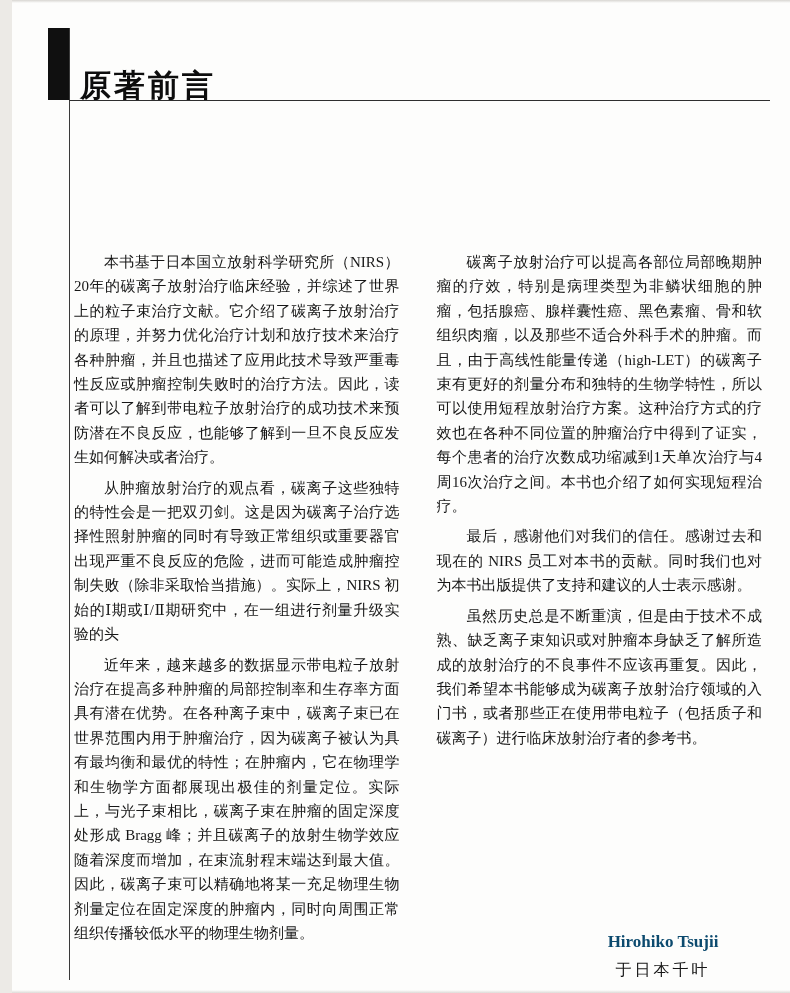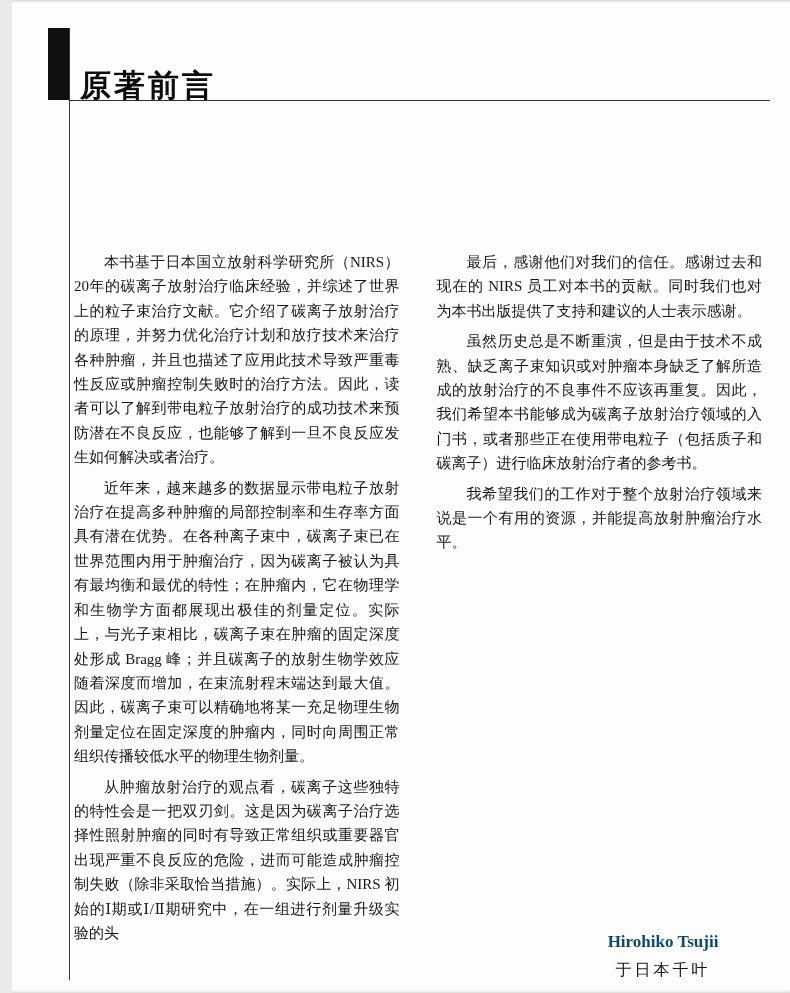--- a/index.html
+++ b/index.html
@@ -94,27 +94,27 @@
 
   <div class="corner-accent-bar"></div>
   <div class="left-border-line"></div>
 
   <h1 class="preface-title">原著前言</h1>
   <div class="title-underline"></div>
 
   <div class="content">
     <div class="column">
       <p class="indent">本书基于日本国立放射科学研究所（NIRS）20年的碳离子放射治疗临床经验，并综述了世界上的粒子束治疗文献。它介绍了碳离子放射治疗的原理，并努力优化治疗计划和放疗技术来治疗各种肿瘤，并且也描述了应用此技术导致严重毒性反应或肿瘤控制失败时的治疗方法。因此，读者可以了解到带电粒子放射治疗的成功技术来预防潜在不良反应，也能够了解到一旦不良反应发生如何解决或者治疗。</p>
+      <p class="indent">从肿瘤放射治疗的观点看，碳离子这些独特的特性会是一把双刃剑。这是因为碳离子治疗选择性照射肿瘤的同时有导致正常组织或重要器官出现严重不良反应的危险，进而可能造成肿瘤控制失败（除非采取恰当措施）。实际上，NIRS 初始的Ⅰ期或Ⅰ/Ⅱ期研究中，在一组进行剂量升级实验的头</p>
       <p class="indent">近年来，越来越多的数据显示带电粒子放射治疗在提高多种肿瘤的局部控制率和生存率方面具有潜在优势。在各种离子束中，碳离子束已在世界范围内用于肿瘤治疗，因为碳离子被认为具有最均衡和最优的特性；在肿瘤内，它在物理学和生物学方面都展现出极佳的剂量定位。实际上，与光子束相比，碳离子束在肿瘤的固定深度处形成 Bragg 峰；并且碳离子的放射生物学效应随着深度而增加，在束流射程末端达到最大值。因此，碳离子束可以精确地将某一充足物理生物剂量定位在固定深度的肿瘤内，同时向周围正常组织传播较低水平的物理生物剂量。</p>
-      <p class="indent">从肿瘤放射治疗的观点看，碳离子这些独特的特性会是一把双刃剑。这是因为碳离子治疗选择性照射肿瘤的同时有导致正常组织或重要器官出现严重不良反应的危险，进而可能造成肿瘤控制失败（除非采取恰当措施）。实际上，NIRS 初始的Ⅰ期或Ⅰ/Ⅱ期研究中，在一组进行剂量升级实验的头</p>
     </div>
     <div class="column">
+      <p class="indent">碳离子放射治疗可以提高各部位局部晚期肿瘤的疗效，特别是病理类型为非鳞状细胞的肿瘤，包括腺癌、腺样囊性癌、黑色素瘤、骨和软组织肉瘤，以及那些不适合外科手术的肿瘤。而且，由于高线性能量传递（high-LET）的碳离子束有更好的剂量分布和独特的生物学特性，所以可以使用短程放射治疗方案。这种治疗方式的疗效也在各种不同位置的肿瘤治疗中得到了证实，每个患者的治疗次数成功缩减到1天单次治疗与4周16次治疗之间。本书也介绍了如何实现短程治疗。</p>
       <p class="indent">最后，感谢他们对我们的信任。感谢过去和现在的 NIRS 员工对本书的贡献。同时我们也对为本书出版提供了支持和建议的人士表示感谢。</p>
       <p class="indent">虽然历史总是不断重演，但是由于技术不成熟、缺乏离子束知识或对肿瘤本身缺乏了解所造成的放射治疗的不良事件不应该再重复。因此，我们希望本书能够成为碳离子放射治疗领域的入门书，或者那些正在使用带电粒子（包括质子和碳离子）进行临床放射治疗者的参考书。</p>
-      <p class="indent">我希望我们的工作对于整个放射治疗领域来说是一个有用的资源，并能提高放射肿瘤治疗水平。</p>
     </div>
   </div>
 
   <div class="signature">
     <div class="author-name">Hirohiko Tsujii</div>
     <div class="author-location">于日本千叶</div>
   </div>
 
   <div class="page-edge-bottom"></div>
 

